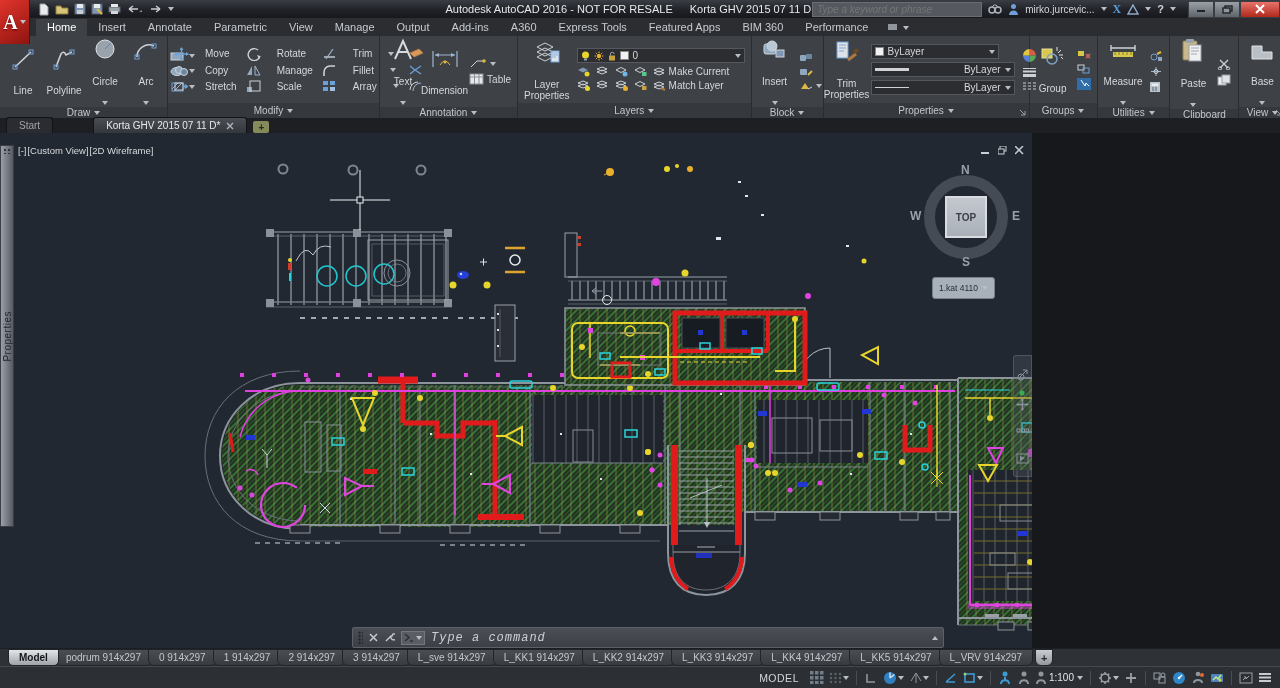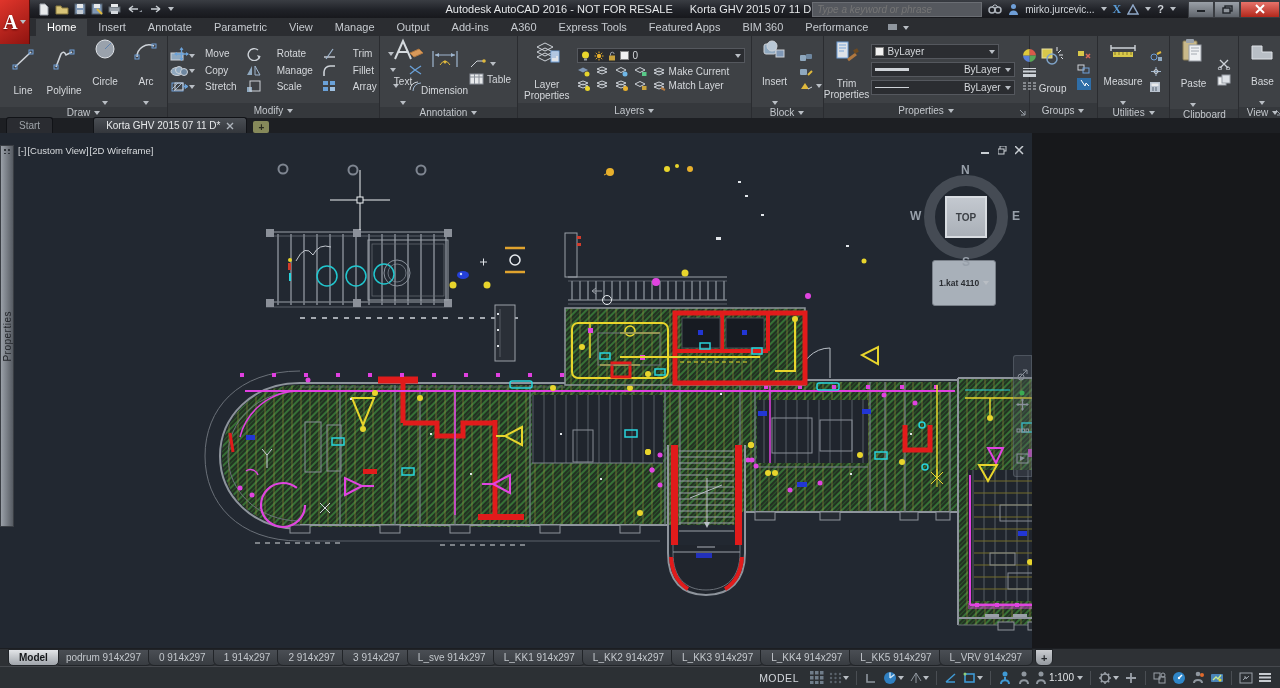--- a/index.html
+++ b/index.html
@@ -81,22 +81,22 @@
   .props-strip .vtext { writing-mode:vertical-rl; transform:rotate(180deg); font-size:10px; color:#23262b; letter-spacing:0.5px; }
   .props-grip { position:absolute; top:2px; left:2px; width:9px; height:6px;
     background:radial-gradient(circle at 2px 2px,#30343a 1px,transparent 1.2px) 0 0/4px 4px; }
   .vp-winbtns { position:absolute; right:8px; top:13px; display:flex; gap:8px; z-index:6; }
   .viewcube { position:absolute; right:14px; top:34px; width:104px; height:120px; z-index:5; }
   .vc-ring { position:absolute; left:10px; top:8px; width:84px; height:84px; border-radius:50%;
     border:11px solid rgba(125,133,143,0.38); }
   .vc-letter { position:absolute; color:#98a0aa; font-size:12px; font-weight:bold; z-index:6; }
   .vc-face { position:absolute; left:31px; top:29px; width:42px; height:42px; background:linear-gradient(#c3c8cf,#aab0b8);
     border:2px solid #d8dce1; display:flex; align-items:center; justify-content:center; color:#3c4046; font-size:10px; font-weight:bold; }
-  .vc-pill { position:absolute; left:18px; top:93px; background:#a8b0b9; border:1px solid #787f88; border-radius:3px;
-    color:#2b2e33; font-size:8.5px; padding:17px 6px; display:flex; align-items:center; gap:4px;font-weight:bold; }
+  .vc-pill { position:absolute; left:18px; top:110px; background:#a8b0b9; border:1px solid #787f88; border-radius:3px;
+    color:#2b2e33; font-size:8.5px; padding:5px 6px; display:flex; align-items:center; gap:4px; }
   .navbar-float { position:absolute; right:0; top:222px; width:19px; height:122px; background:rgba(90,97,106,0.30);
     border:1px solid rgba(130,138,148,0.35); border-radius:3px 0 0 3px; z-index:5;
     display:flex; flex-direction:column; align-items:center; justify-content:space-around; padding:4px 0; }
 
   
   .cmdbar { position:absolute; left:352px; top:494px; width:592px; height:21px; z-index:8;
     background:linear-gradient(#4b4f55,#3c4046); border:1px solid #5d6167; border-radius:2px;
     display:flex; align-items:center; padding:0 5px; gap:6px; }
   .cmd-grip { width:5px; height:14px;
     background:radial-gradient(circle at 1.5px 1.5px,#20232a 1px,transparent 1.2px) 0 0/3.5px 3.5px; }
@@ -1306,20 +1306,38 @@
           <rect x="1" y="1" width="3" height="3" fill="none" stroke="#8a919b"></rect>
           <rect x="5.5" y="1" width="3" height="3" fill="none" stroke="#8a919b"></rect>
           <rect x="10" y="1" width="2.5" height="3" fill="none" stroke="#8a919b"></rect>
         </svg>
       <svg width="13" height="11">
           <rect x="1" y="1" width="11" height="9" fill="none" stroke="#8a919b"></rect>
           <path d="M4,8 l5,-3 -5,-2 z" fill="#8a919b"></path>
         </svg>
     </div>
 
+    <div class="cmdbar">
+      <span class="cmd-grip"></span>
+      <svg width="9" height="9">
+          <path d="M1,1 L8,8 M8,1 L1,8" stroke="#c7cbd0" stroke-width="1.5"></path>
+        </svg>
+      <svg width="11" height="11">
+          <path d="M2,9 L7,4 M7,4 a3,3 0 1 0 2,-2 l-1,2 z" stroke="#c7cbd0" fill="none" stroke-width="1.4"></path>
+        </svg>
+      <span class="cmd-prompt-box">
+        <svg width="10" height="9">
+            <path d="M1,1 l4,3.5 L1,8" stroke="#2b2e33" fill="none" stroke-width="1.4"></path>
+            <line x1="6" y1="8" x2="9" y2="8" stroke="#2b2e33" stroke-width="1.4"></line>
+          </svg>
+        <span class="caret"></span>
+      </span>
+      <span class="cmd-text">Type a command</span>
+      <span class="caret up"></span>
+    </div>
   </div>
 
   <div class="layoutbar">
     <div class="ltab active">Model</div>
     <div class="ltab">podrum 914x297</div>
     <div class="ltab">0 914x297</div>
     <div class="ltab">1 914x297</div>
     <div class="ltab">2 914x297</div>
     <div class="ltab">3 914x297</div>
     <div class="ltab">L_sve 914x297</div>

